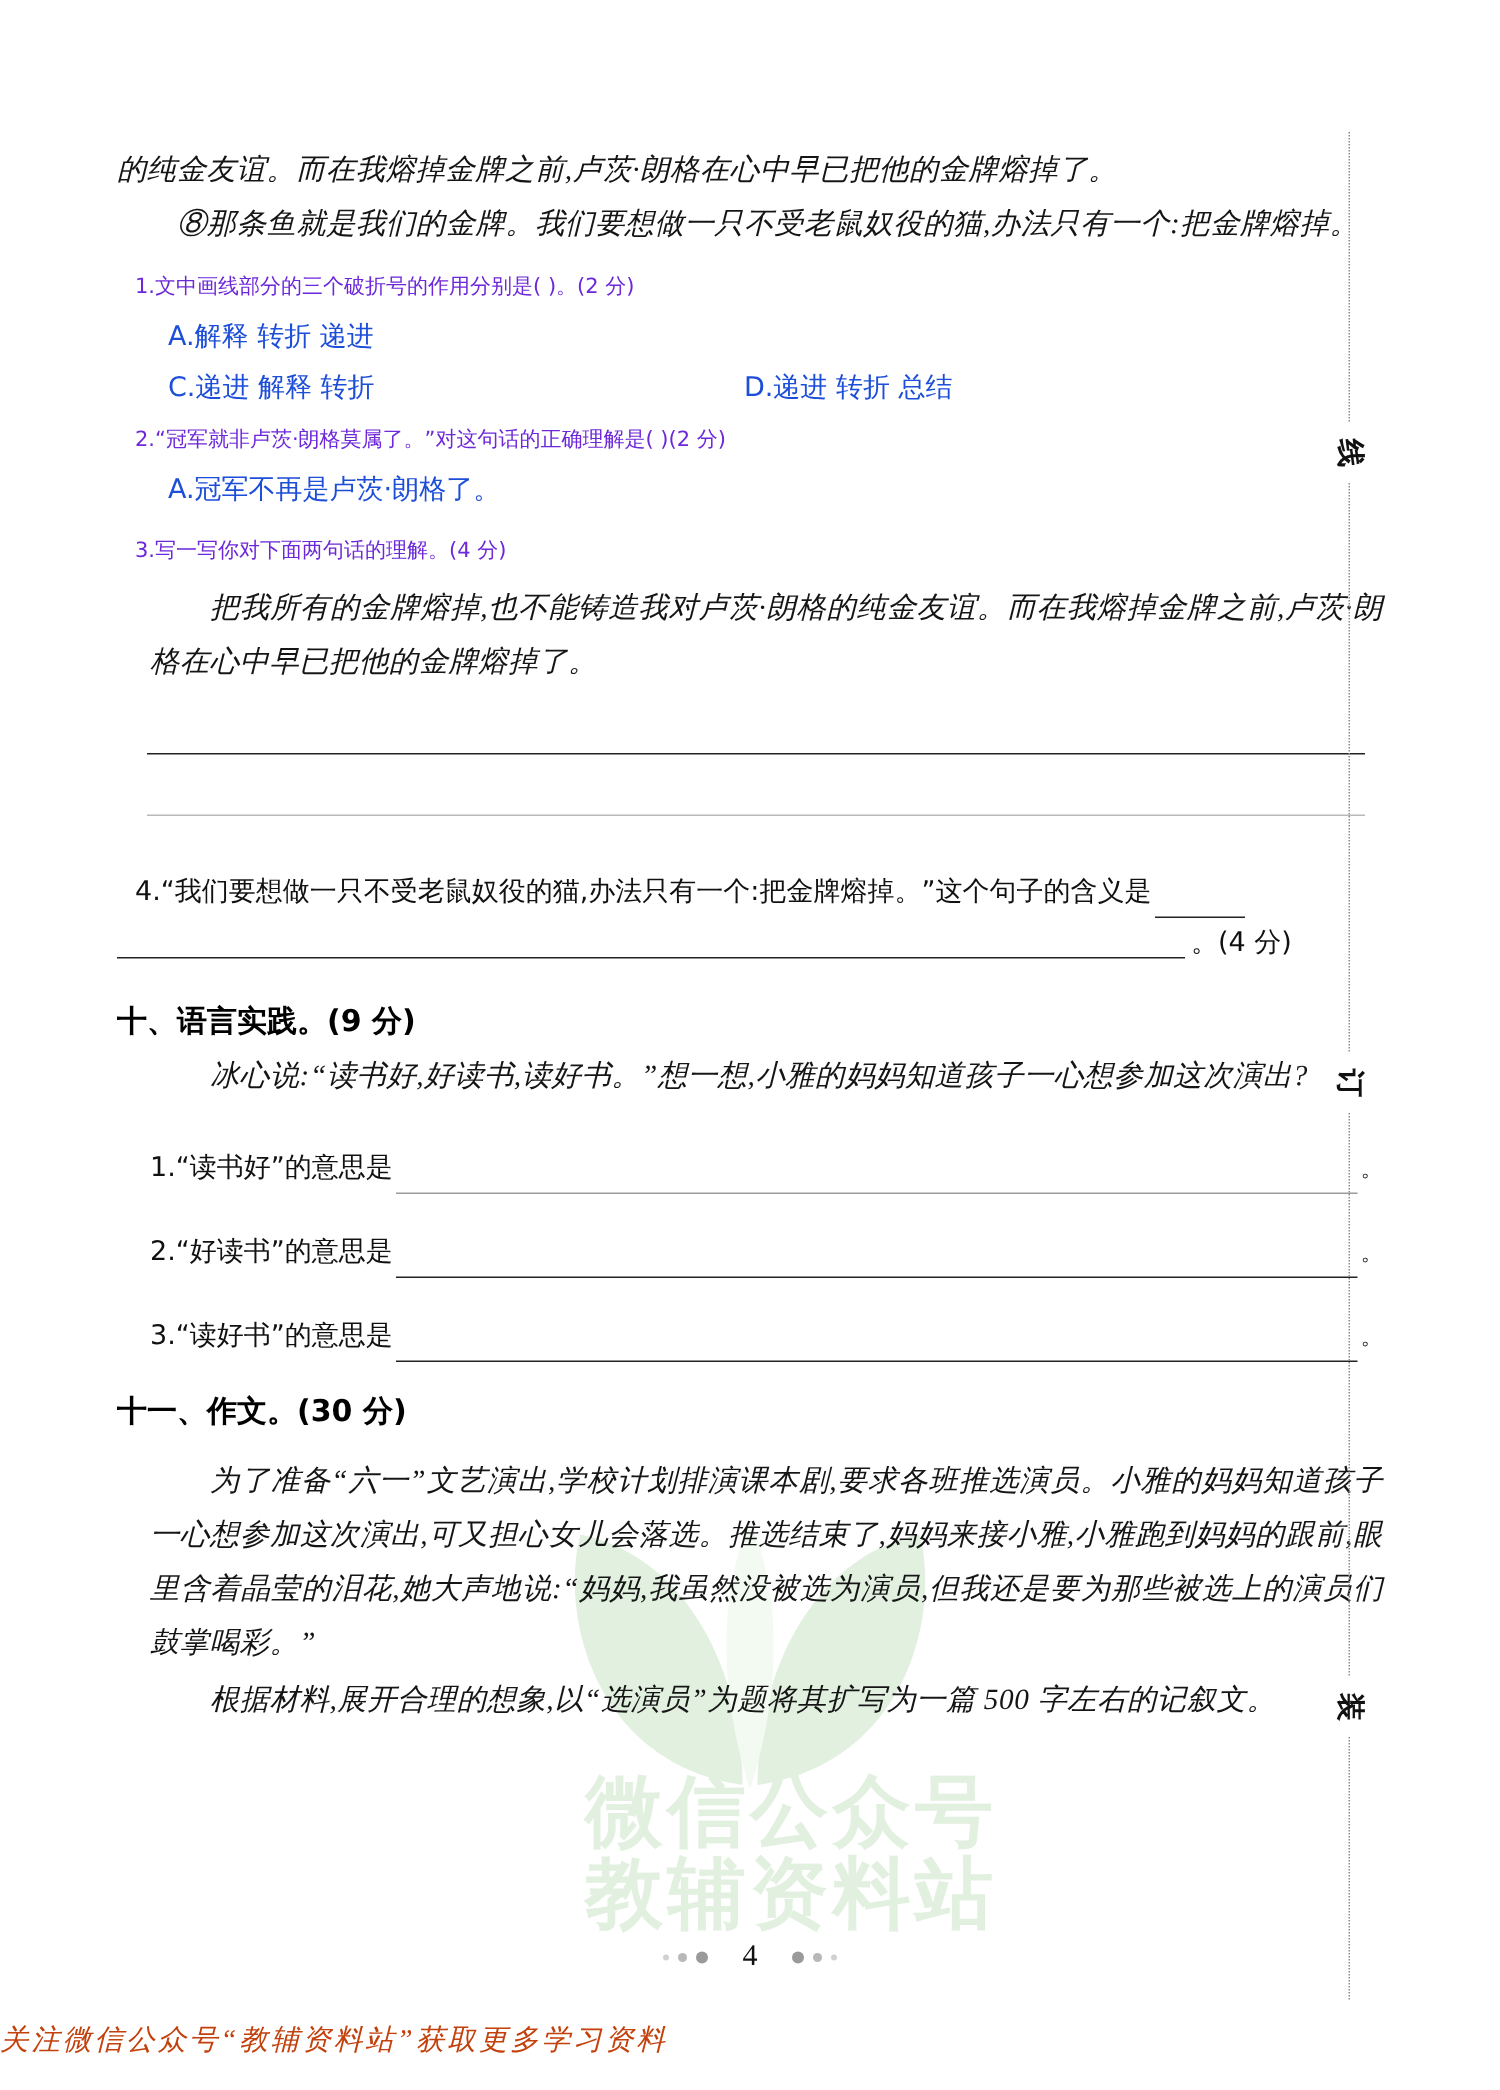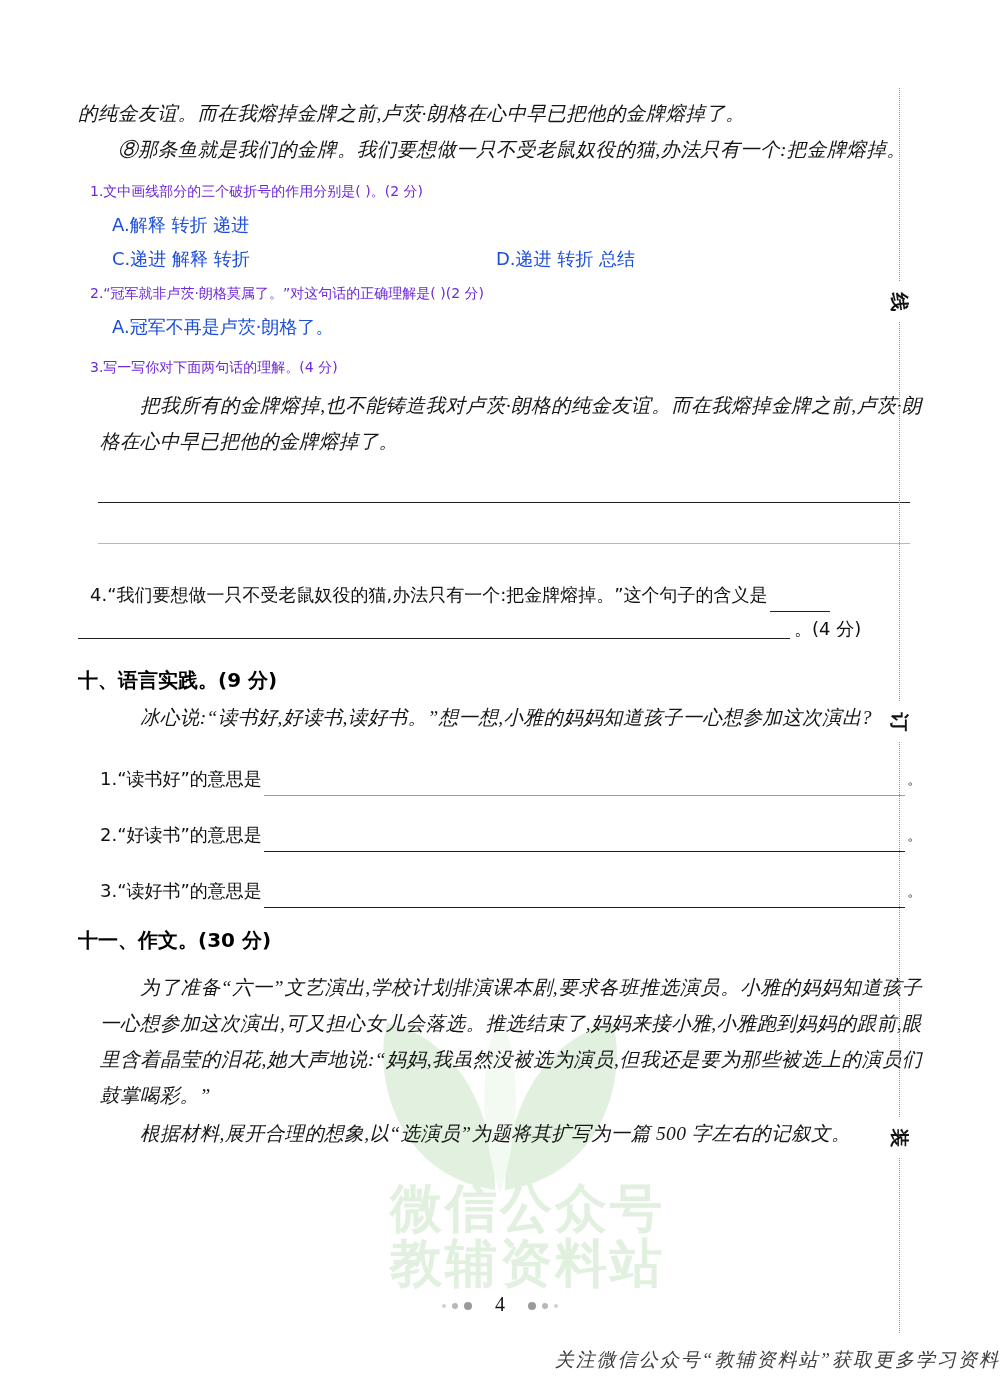--- a/index.html
+++ b/index.html
@@ -192,26 +192,26 @@
     font-size: 20px;
     color: #111;
     margin: 0 16px;
   }
 
   #footer-note {
     position: absolute;
     left: 0;
     top: 1347px;
     width: 1000px;
-    text-align: right;
+    text-align: left;
     font-family: "Liberation Serif", "DejaVu Serif", serif;
     font-style: italic;
     font-size: 19px;
     letter-spacing: 2px;
-    color: #404040;
+    color: #c2410c;
     z-index: 4;
   }
 </style>
 </head>
 <body>
 
 <div id="page">
 
   <div id="watermark">
     <div id="wm-inner">

